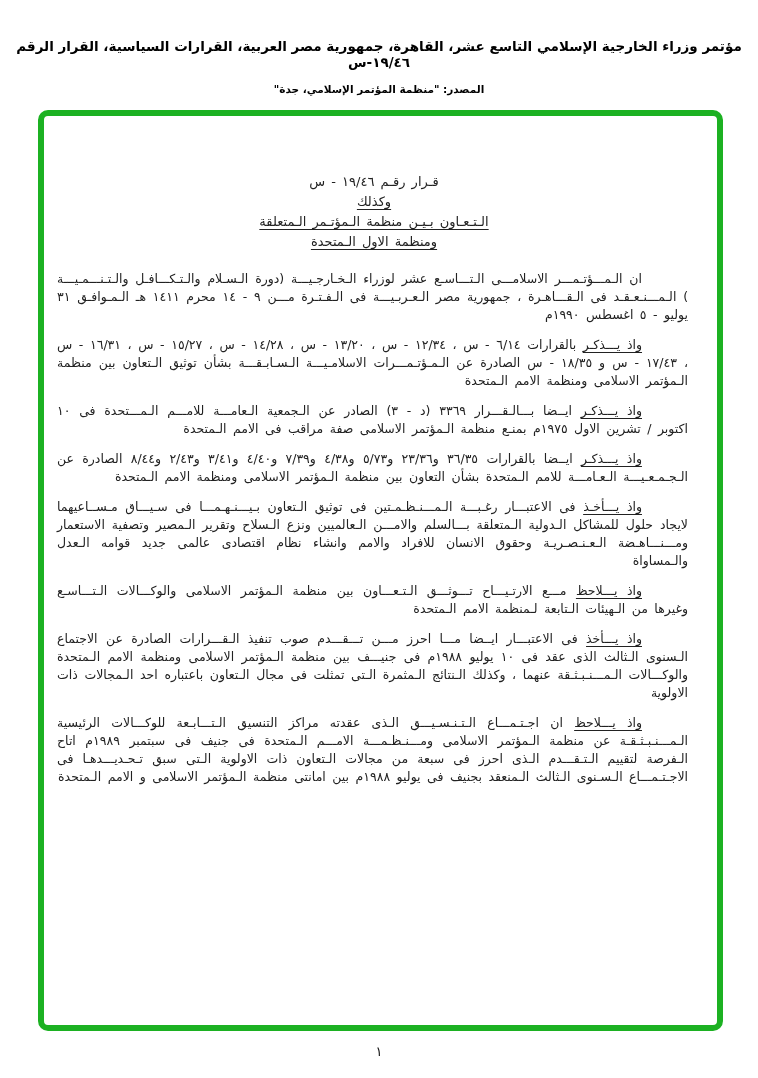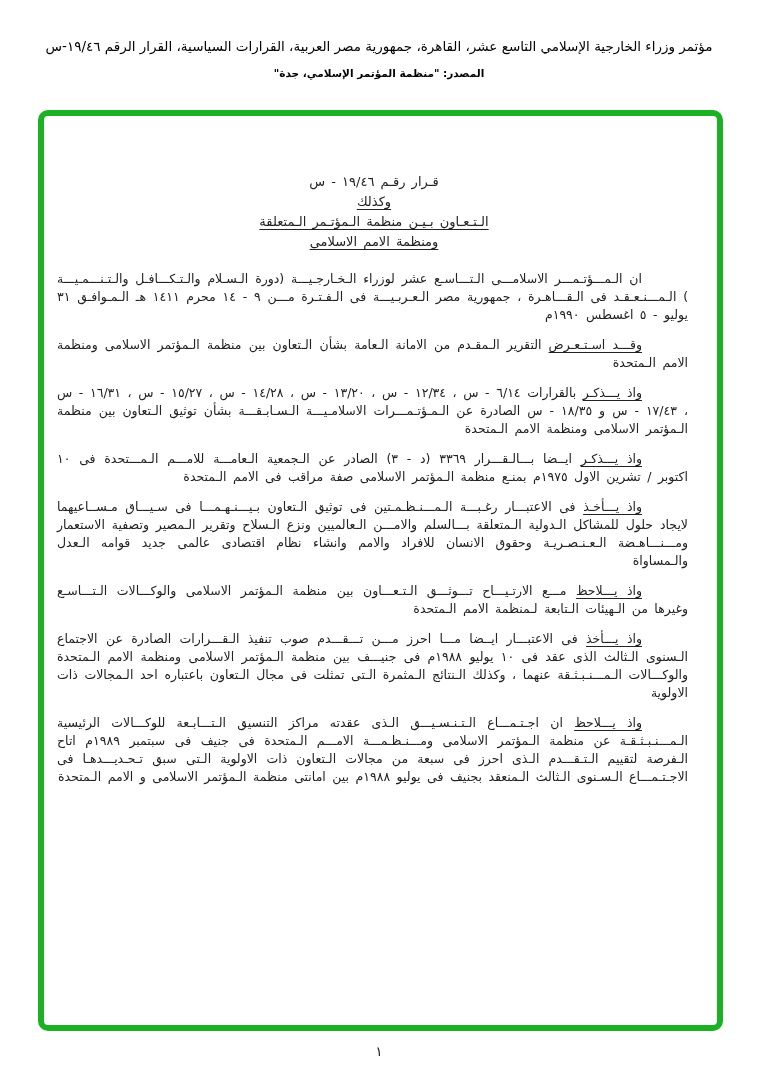--- a/index.html
+++ b/index.html
@@ -7,21 +7,21 @@
     width:758px; height:1078px;
     font-family:"DejaVu Sans", sans-serif;
     position:relative;
   }
   .page { position:relative; width:758px; height:1078px; background:#fff; overflow:hidden; }
 
   .hdr-title {
     padding-top:38px;
     text-align:center;
     direction:rtl;
-    font-weight:normal;
+    font-weight:bold;
     font-size:13.5px;
     color:#000;
   }
   .hdr-source {
     margin-top:13px;
     text-align:center;
     direction:rtl;
     font-weight:bold;
     font-size:10.5px;
     color:#000;
@@ -79,32 +79,32 @@
   <div class="hdr-title">مؤتمر وزراء الخارجية الإسلامي التاسع عشر، القاهرة، جمهورية مصر العربية، القرارات السياسية، القرار الرقم ١٩/٤٦-س</div>
 
   <div class="hdr-source">المصدر:  "منظمة المؤتمر الإسلامي، جدة"</div>
 
   <div class="scan-box">
 
     <div class="doc-title">
       <div>قـرار رقـم ١٩/٤٦ - س</div>
       <div class="u">وكذلك</div>
       <div class="u">الـتـعـاون بـيـن منظمة الـمؤتـمر الـمتعلقة</div>
-      <div class="u">ومنظمة الامم الاسلامى</div>
+      <div class="u">ومنظمة الاول الـمتحدة</div>
     </div>
 
     <p class="para"><span>ان الـمـــؤتـمـــر الاسلامـــى الـتـــاسـع عشر لوزراء الـخـارجـيـــة (دورة الـسـلام والـتـكـــافـل والـتـنـــمـيـــة ) الـمـــنـعـقـد فى الـقـــاهـرة ، جمهورية مصر الـعـربـيـــة فى الـفـتـرة مـــن ٩ - ١٤ محرم ١٤١١ هـ الـمـوافـق ٣١ يوليو - ٥ اغسطس ١٩٩٠م</span></p>
 
-    <p class="para"><span class="lead">وقـــد اسـتـعـرض</span><span> التقرير الـمقـدم من الامانة الـعامة بشأن الـتعاون بين منظمة الـمؤتمر الاسلامى ومنظمة الامم الـمتحدة</span></p>
 
 
     <p class="para"><span class="lead">واذ يـــذكـر</span><span> بالقرارات ٦/١٤ - س ، ١٢/٣٤ - س ، ١٣/٢٠ - س ، ١٤/٢٨ - س ، ١٥/٢٧ - س ، ١٦/٣١ - س ، ١٧/٤٣ - س و ١٨/٣٥ - س الصادرة عن الـمـؤتـمـــرات الاسلامـيـــة الـسـابـقـــة بشأن توثيق الـتعاون بين منظمة الـمؤتمر الاسلامى ومنظمة الامم الـمتحدة</span></p>
 
     <p class="para"><span class="lead">واذ يـــذكـر</span><span> ايــضا بـــالـقـــرار ٣٣٦٩ (د - ٣) الصادر عن الـجمعية الـعامـــة للامـــم الـمـــتحدة فى ١٠ اكتوبر / تشرين الاول ١٩٧٥م بمنـع منظمة الـمؤتمر الاسلامى صفة مراقب فى الامم الـمتحدة</span></p>
 
+    <p class="para"><span class="lead">واذ يـــذكـر</span><span> ايــضا بالقرارات ٣٦/٣٥ و٢٣/٣٦ و٥/٧٣ و٤/٣٨ و٧/٣٩ و٤/٤٠ و٣/٤١ و٢/٤٣ و٨/٤٤ الصادرة عن الـجـمـعـيـــة الـعـامـــة للامم الـمتحدة بشأن التعاون بين منظمة الـمؤتمر الاسلامى ومنظمة الامم الـمتحدة</span></p>
 
     <p class="para"><span class="lead">واذ يـــأخـذ</span><span> فى الاعتبـــار رغـبـــة الـمـــنـظـمـتين فى توثيق الـتعاون بـيـــنـهـمـــا فى سـيـــاق مـســاعيهما لايجاد حلول للمشاكل الـدولية الـمتعلقة بـــالسلم والامـــن الـعالميين ونزع الـسلاح وتقرير الـمصير وتصفية الاستعمار ومـــنـــاهـضة الـعـنـصـريـة وحقوق الانسان للافراد والامم وانشاء نظام اقتصادى عالمى جديد قوامه الـعدل والـمساواة</span></p>
 
     <p class="para"><span class="lead">واذ يـــلاحظ</span><span> مـــع الارتـيـــاح تـــوثـــق الـتـعـــاون بين منظمة الـمؤتمر الاسلامى والوكـــالات الـتـــاسـع وغيرها من الـهيئات الـتابعة لـمنظمة الامم الـمتحدة</span></p>
 
     <p class="para"><span class="lead">واذ يـــأخذ</span><span> فى الاعتبـــار ايــضا مـــا احرز مـــن تـــقـــدم صوب تنفيذ الـقـــرارات الصادرة عن الاجتماع الـسنوى الـثالث الذى عقد فى ١٠ يوليو ١٩٨٨م فى جنيـــف بين منظمة الـمؤتمر الاسلامى ومنظمة الامم الـمتحدة والوكـــالات الـمـــنـبـثـقة عنهما ، وكذلك الـنتائج الـمثمرة الـتى تمثلت فى مجال الـتعاون باعتباره احد الـمجالات ذات الاولوية</span></p>
 
     <p class="para"><span class="lead">واذ يـــلاحظ</span><span> ان اجـتـمـــاع الـتـنـسـيـــق الـذى عقدته مراكز التنسيق الـتـــابـعة للوكـــالات الرئيسية الـمـــنـبـثـقـة عن منظمة الـمؤتمر الاسلامى ومـــنـظـمـــة الامـــم الـمتحدة فى جنيف فى سبتمبر ١٩٨٩م اتاح الـفرصة لتقييم الـتـقـــدم الـذى احرز فى سبعة من مجالات الـتعاون ذات الاولوية الـتى سبق تـحـديـــدهـا فى الاجـتـمـــاع الـسـنوى الـثالث الـمنعقد بجنيف فى يوليو ١٩٨٨م بين امانتى منظمة الـمؤتمر الاسلامى و الامم الـمتحدة</span></p>
 
   </div>

